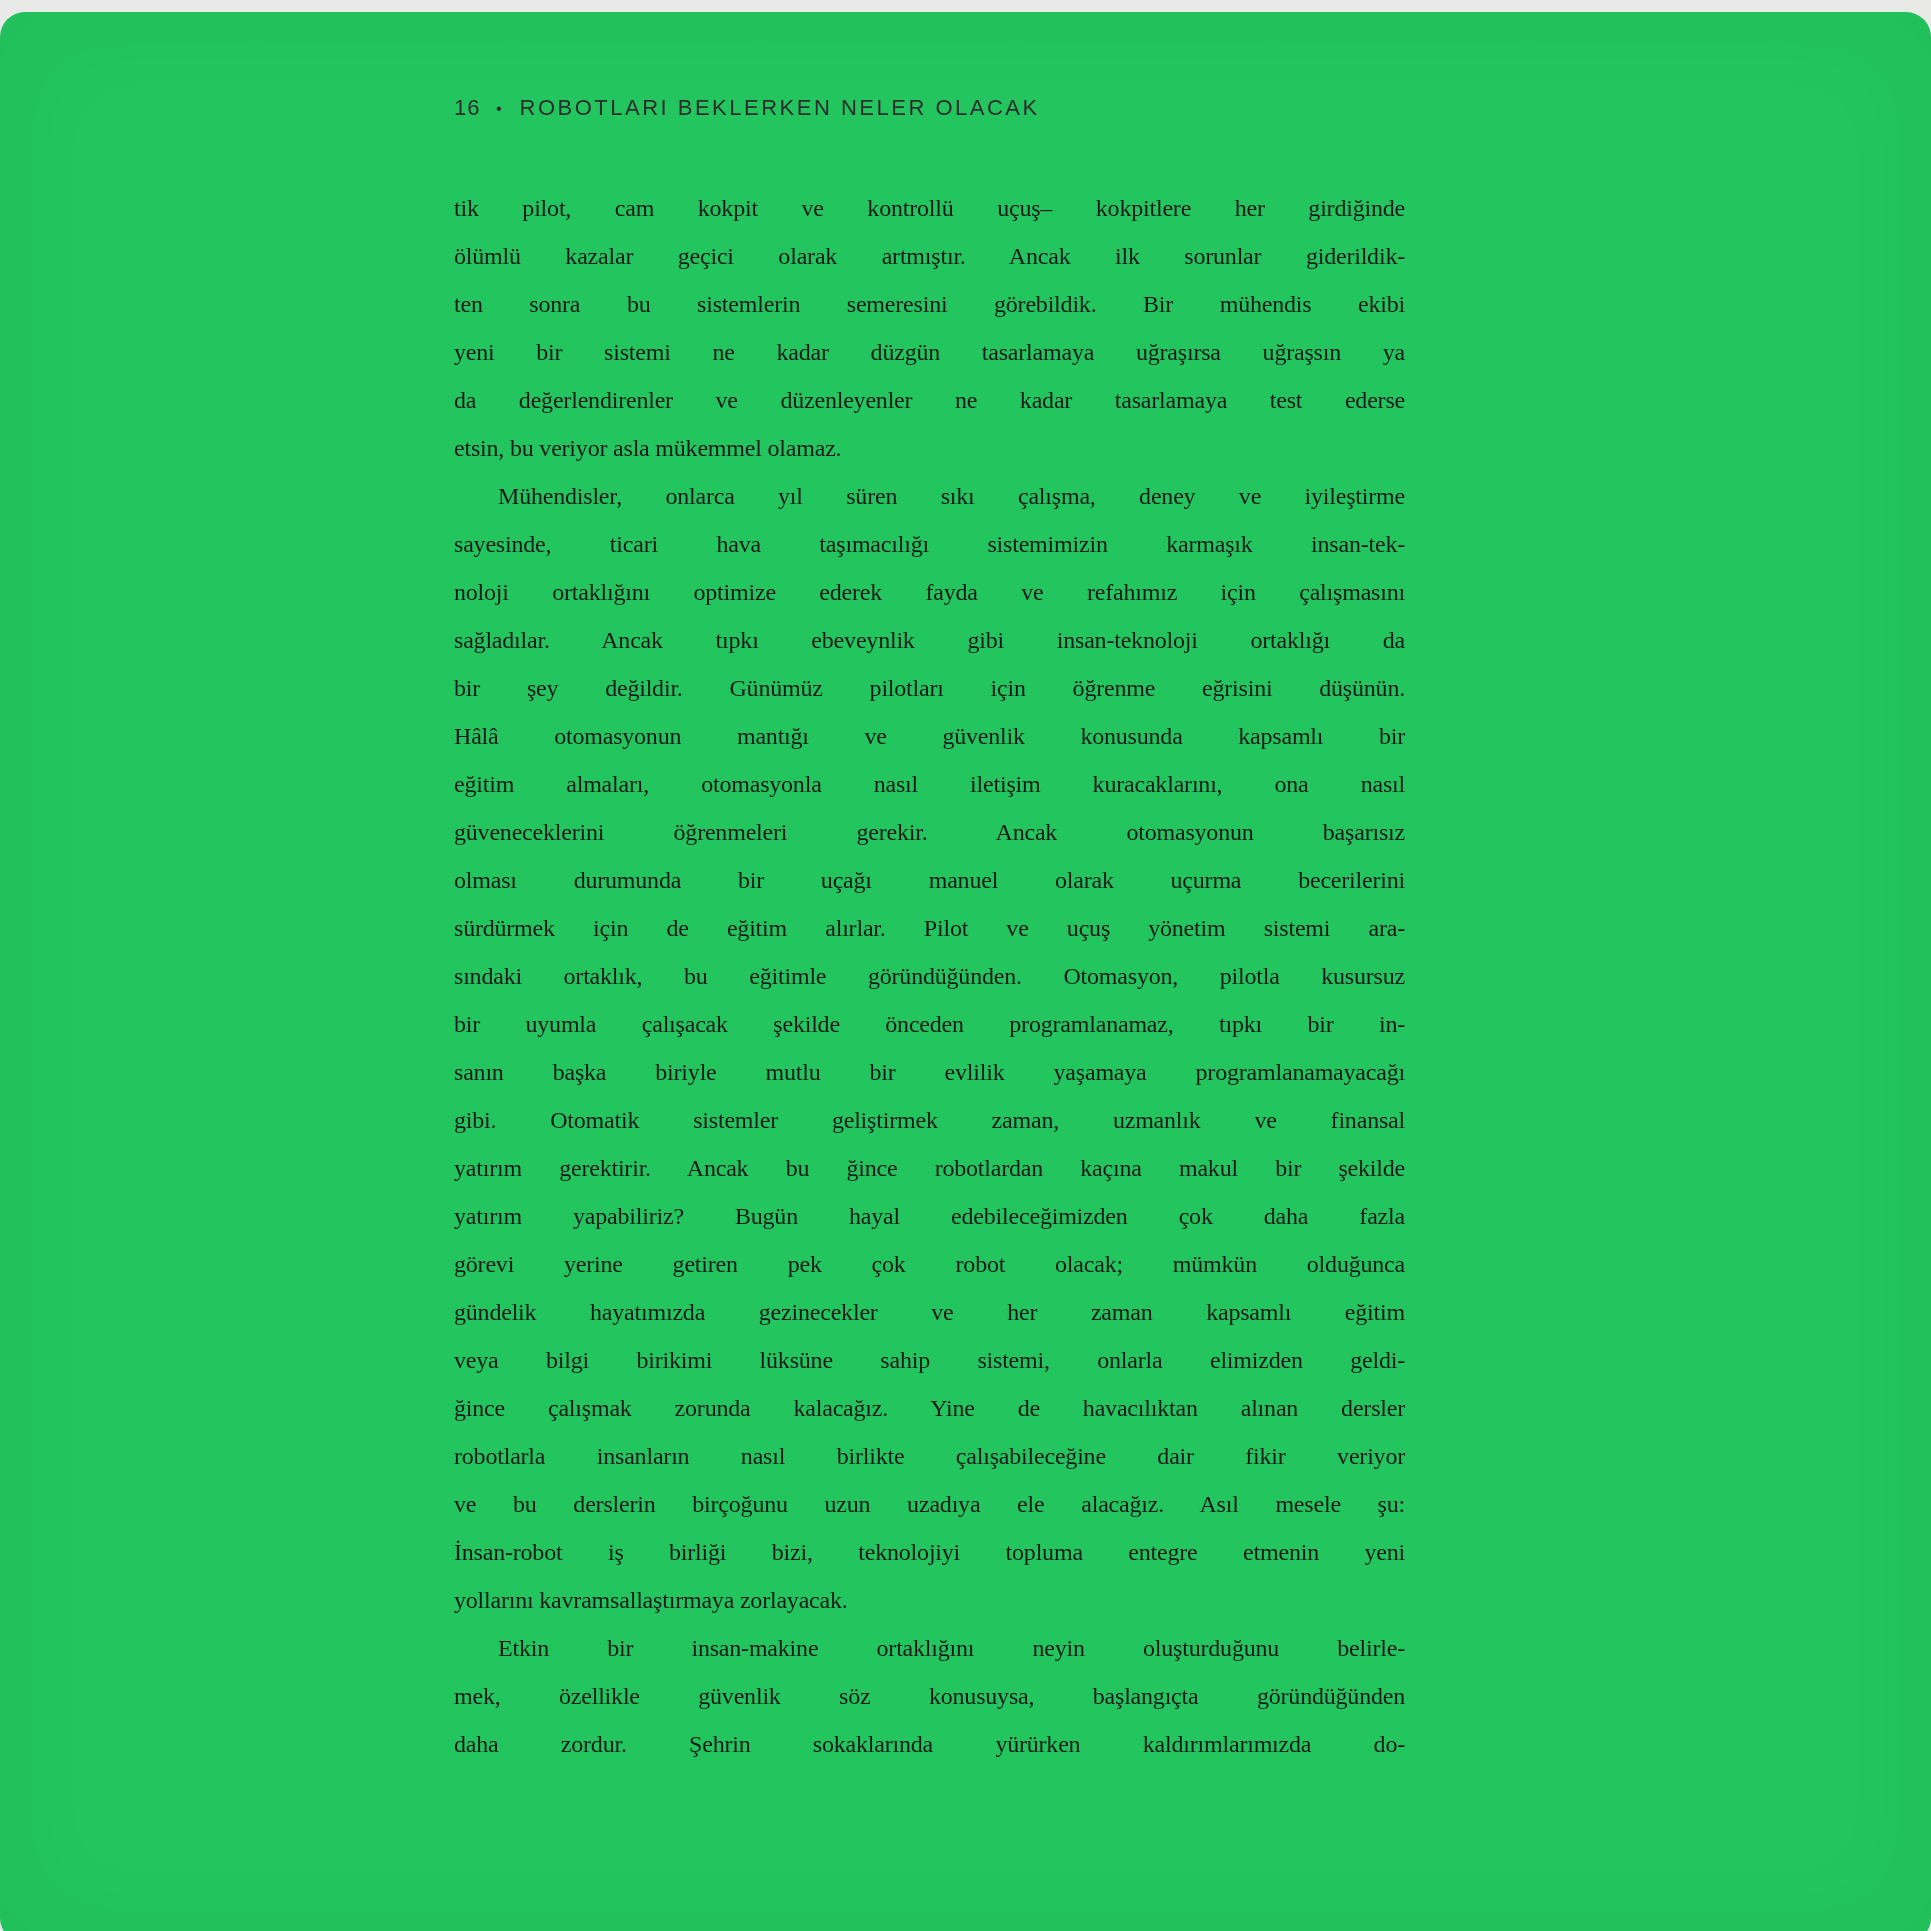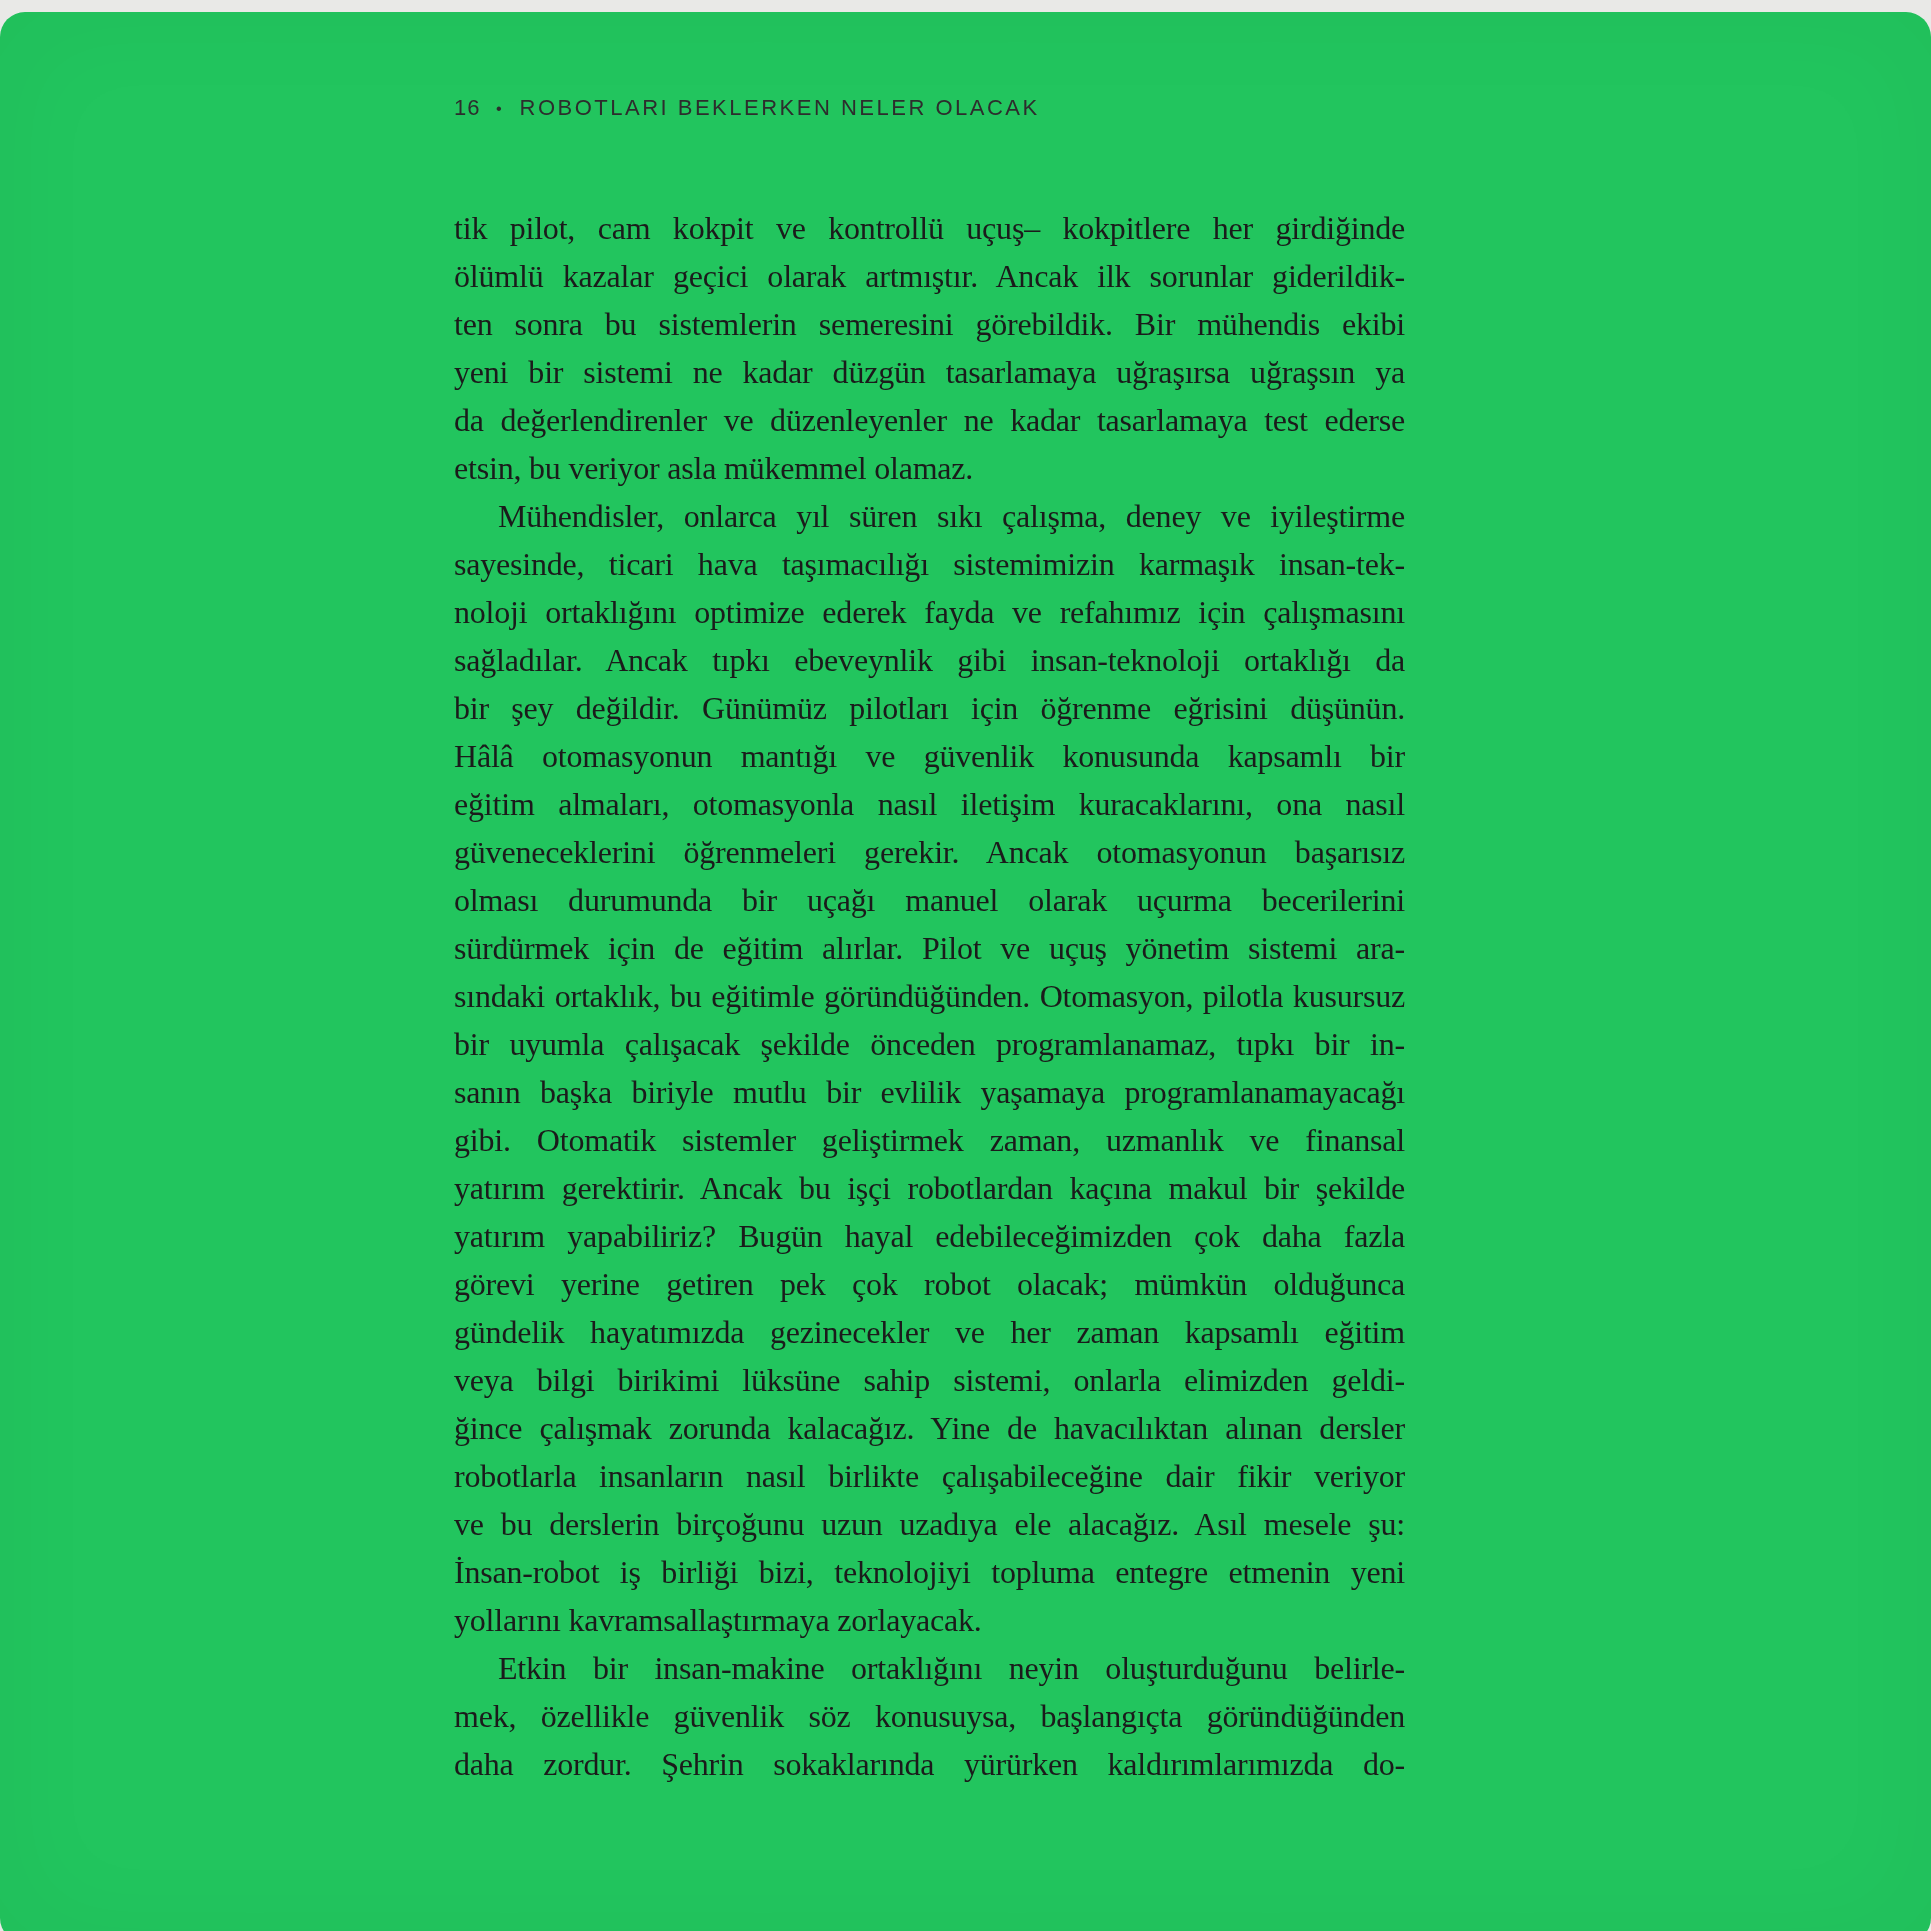--- a/index.html
+++ b/index.html
@@ -36,24 +36,24 @@
     letter-spacing: 1px;
   }
   .running-head .sep {
     font-size: 16.4px;
     margin: 0 15.4px;
     color: #2d2d2d;
   }
   .body-text {
     position: absolute;
     left: 454px;
-    top: 192px;
+    top: 172px;
     width: 951px;
     font-family: "Liberation Serif", "DejaVu Serif", serif;
-    font-size: 32px;
+    font-size: 24px;
     letter-spacing: -0.2px;
   }
   .line {
     height: 48px;
     line-height: 48px;
     white-space: nowrap;
     text-align: justify;
     text-align-last: justify;
   }
   .line.short {
@@ -88,21 +88,21 @@
       <div class="line">bir şey değildir. Günümüz pilotları için öğrenme eğrisini düşünün.</div>
       <div class="line">Hâlâ otomasyonun mantığı ve güvenlik konusunda kapsamlı bir</div>
       <div class="line">eğitim almaları, otomasyonla nasıl iletişim kuracaklarını, ona nasıl</div>
       <div class="line">güveneceklerini öğrenmeleri gerekir. Ancak otomasyonun başarısız</div>
       <div class="line">olması durumunda bir uçağı manuel olarak uçurma becerilerini</div>
       <div class="line">sürdürmek için de eğitim alırlar. Pilot ve uçuş yönetim sistemi ara-</div>
       <div class="line">sındaki ortaklık, bu eğitimle göründüğünden. Otomasyon, pilotla kusursuz</div>
       <div class="line">bir uyumla çalışacak şekilde önceden programlanamaz, tıpkı bir in-</div>
       <div class="line">sanın başka biriyle mutlu bir evlilik yaşamaya programlanamayacağı</div>
       <div class="line">gibi. Otomatik sistemler geliştirmek zaman, uzmanlık ve finansal</div>
-      <div class="line">yatırım gerektirir. Ancak bu işçi robotlardan kaçına makul bir şekilde</div>
+      <div class="line">yatırım gerektirir. Ancak bu ğince robotlardan kaçına makul bir şekilde</div>
       <div class="line">yatırım yapabiliriz? Bugün hayal edebileceğimizden çok daha fazla</div>
       <div class="line">görevi yerine getiren pek çok robot olacak; mümkün olduğunca</div>
       <div class="line">gündelik hayatımızda gezinecekler ve her zaman kapsamlı eğitim</div>
       <div class="line">veya bilgi birikimi lüksüne sahip sistemi, onlarla elimizden geldi-</div>
       <div class="line">ğince çalışmak zorunda kalacağız. Yine de havacılıktan alınan dersler</div>
       <div class="line">robotlarla insanların nasıl birlikte çalışabileceğine dair fikir veriyor</div>
       <div class="line">ve bu derslerin birçoğunu uzun uzadıya ele alacağız. Asıl mesele şu:</div>
       <div class="line">İnsan-robot iş birliği bizi, teknolojiyi topluma entegre etmenin yeni</div>
       <div class="line short">yollarını kavramsallaştırmaya zorlayacak.</div>
       <div class="line indent">Etkin bir insan-makine ortaklığını neyin oluşturduğunu belirle-</div>

